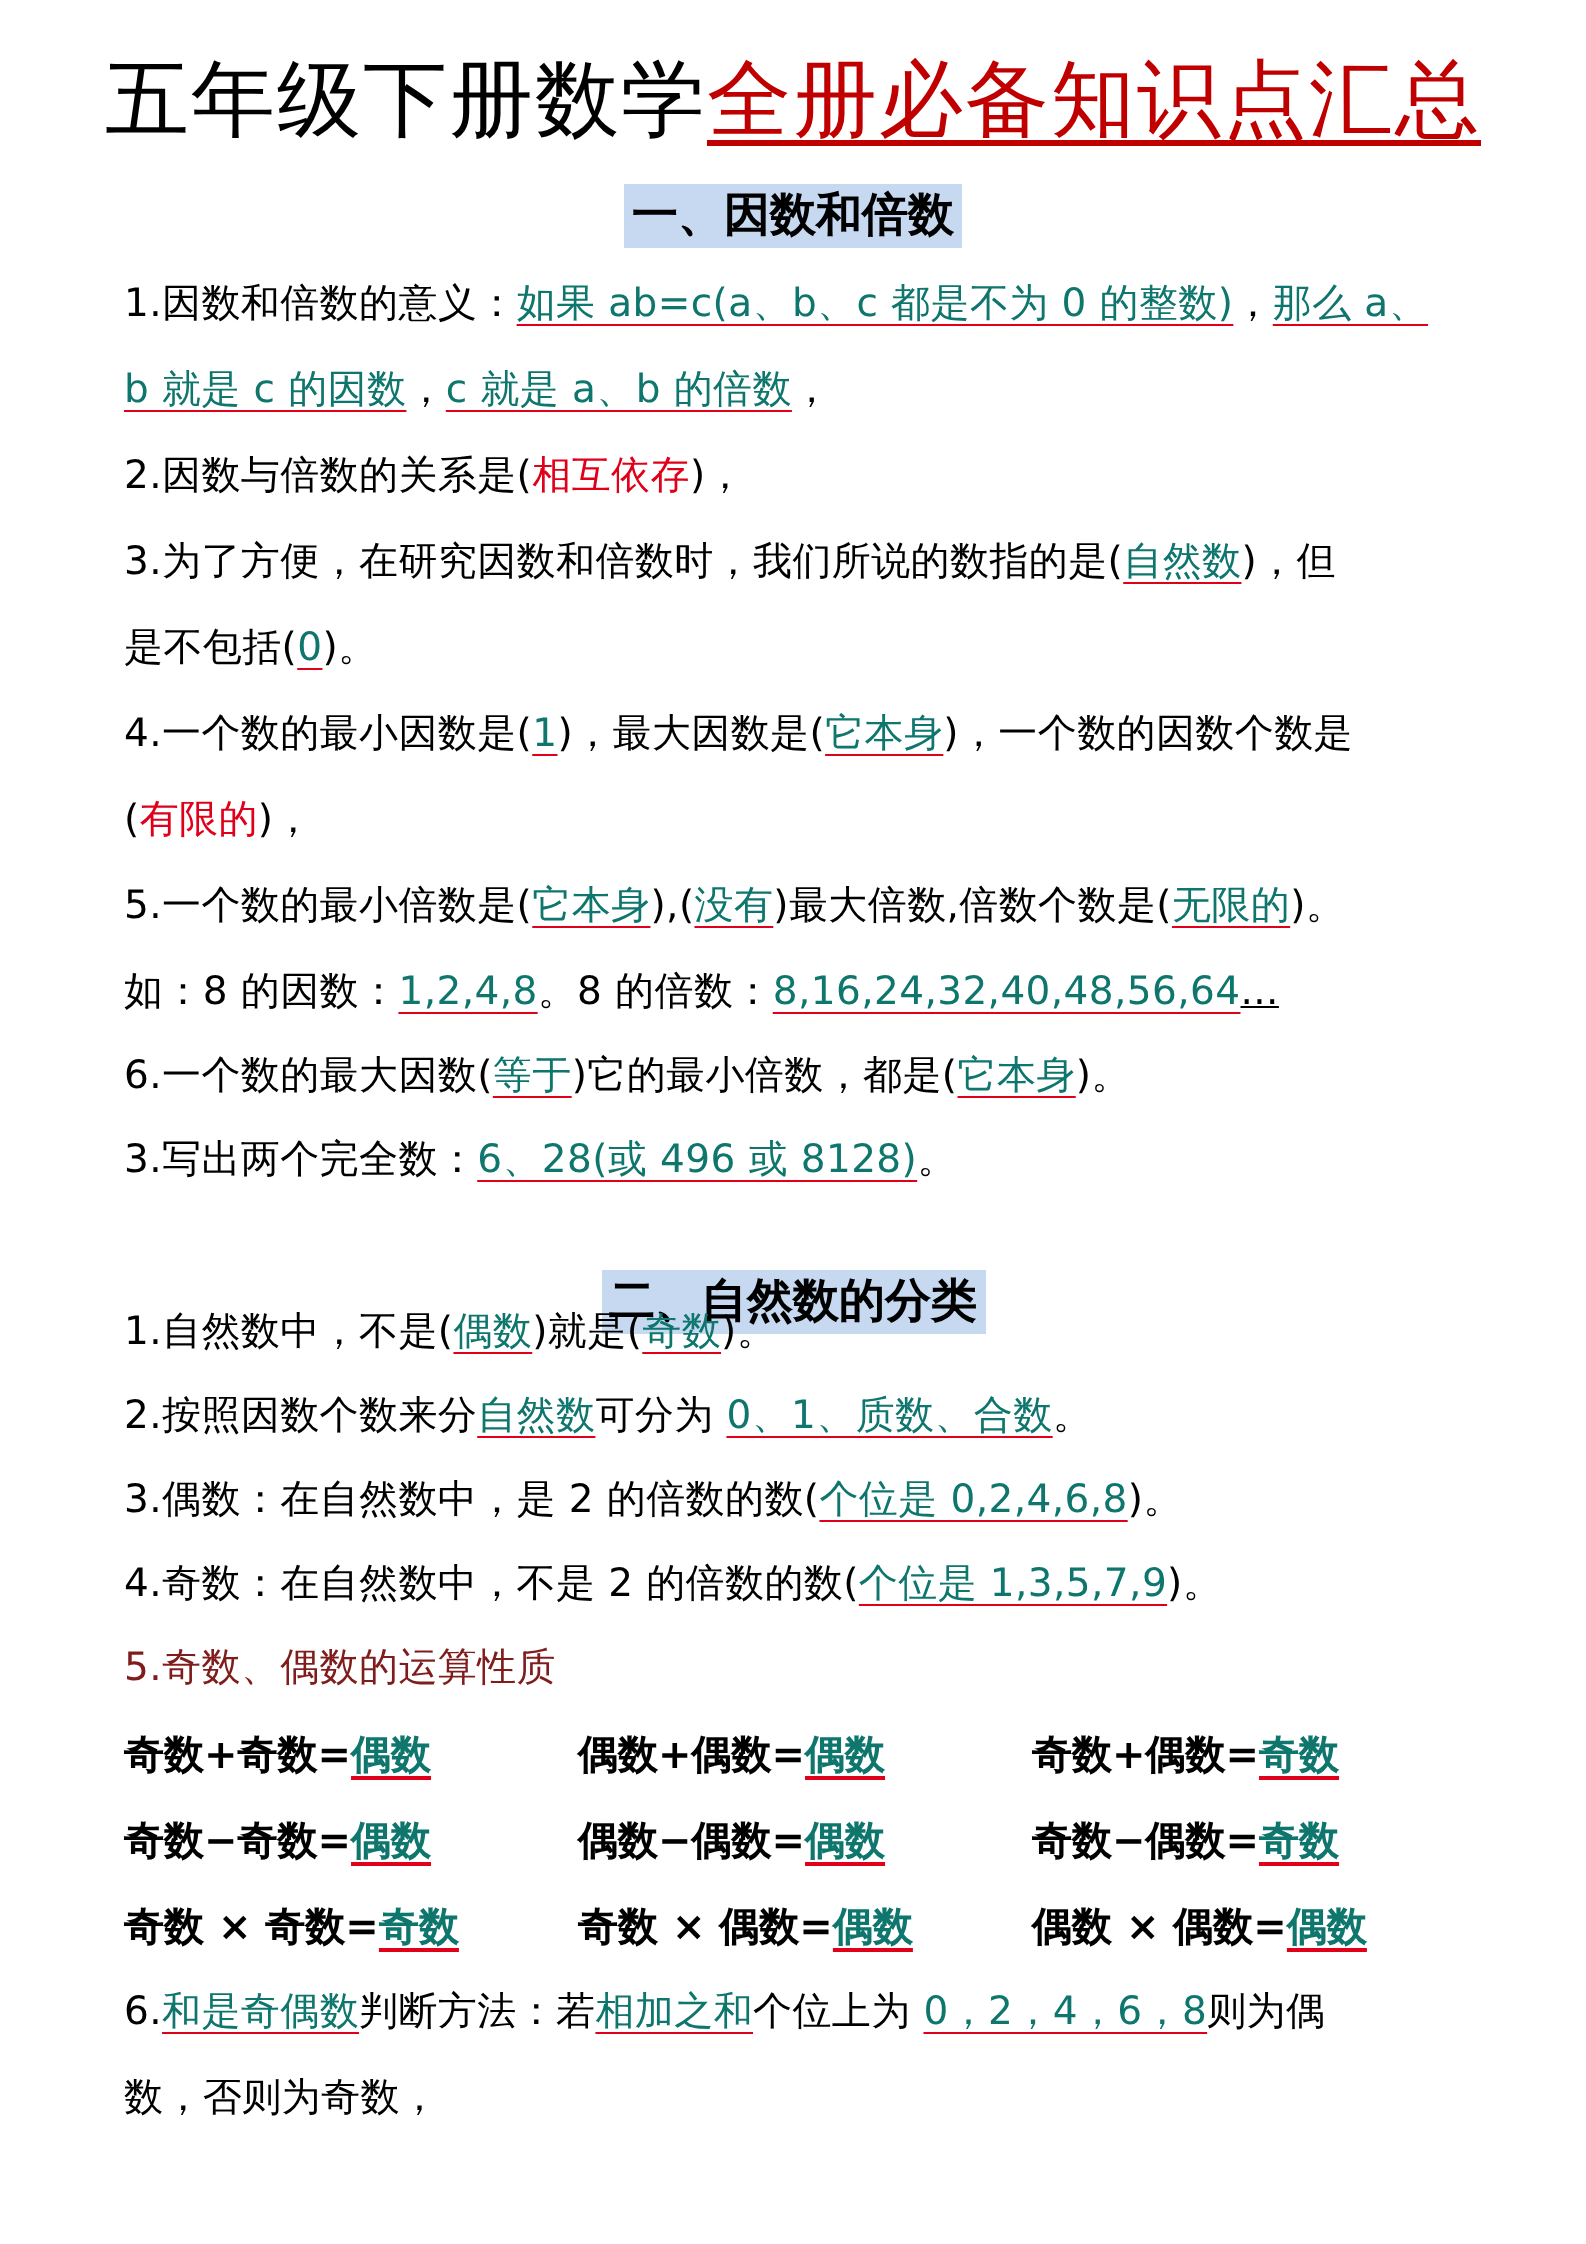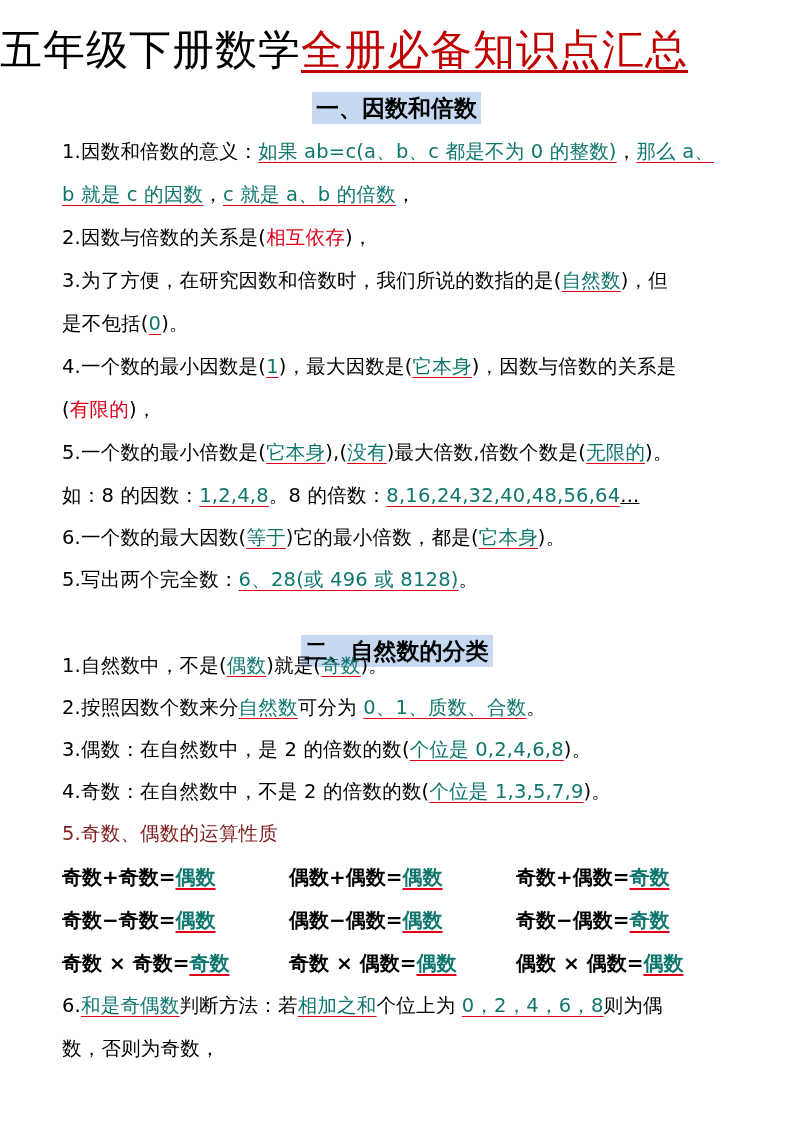--- a/index.html
+++ b/index.html
@@ -2,21 +2,21 @@
 <html><head>
 <meta charset="utf-8">
 <style>
   html, body { margin: 0; padding: 0; background: #ffffff; }
   body {
     width: 793px; height: 1122px; position: relative; overflow: hidden;
     font-family: "DejaVu Sans", "Liberation Sans", sans-serif;
     color: #000;
   }
   .title {
-    position: absolute; top: 22px; left: 0; width: 793px; 
+    position: absolute; top: 22px; left: 0; width: 793px; text-align: center;
     font-family: "DejaVu Serif", "Liberation Serif", serif;
     font-size: 42px; line-height: 56px; letter-spacing: 1px; white-space: nowrap;
   }
   .title .red { color: #c00000; text-decoration: underline; text-decoration-thickness: 3px; text-underline-offset: 6px; }
   .sec {
     position: absolute; left: 0; width: 793px; text-align: center;
   }
   .sec span {
     background: #c6d9f1; font-weight: bold; font-size: 23px; line-height: 32px;
     padding: 0 4px; display: inline-block;
@@ -39,30 +39,30 @@
 <div class="sec" style="top:92px;"><span>一、因数和倍数</span></div>
 
 <div class="line" style="top:138px;"><span>1.因数和倍数的意义：</span><span class="r">如果 ab=c(a、b、c 都是不为 0 的整数)</span><span>，</span><span class="r">那么 a、</span></div>
 <div class="line" style="top:181px;"><span class="r">b 就是 c 的因数</span><span>，</span><span class="r">c 就是 a、b 的倍数</span><span>，</span></div>
 
 <div class="line" style="top:224px;"><span>2.因数与倍数的关系是(</span><span class="rn">相互依存</span><span>)，</span></div>
 
 <div class="line" style="top:267px;"><span>3.为了方便，在研究因数和倍数时，我们所说的数指的是(</span><span class="r">自然数</span><span>)，但</span></div>
 <div class="line" style="top:310px;"><span>是不包括(</span><span class="r">0</span><span>)。</span></div>
 
-<div class="line" style="top:353px;"><span>4.一个数的最小因数是(</span><span class="r">1</span><span>)，最大因数是(</span><span class="r">它本身</span><span>)，因数与倍数的关系是</span></div>
+<div class="line" style="top:353px;"><span>4.一个数的最小因数是(</span><span class="r">1</span><span>)，最大因数是(</span><span class="r">它本身</span><span>)，一个数的因数个数是</span></div>
 <div class="line" style="top:396px;"><span>(</span><span class="rn">有限的</span><span>)，</span></div>
 
 <div class="line" style="top:439px;"><span>5.一个数的最小倍数是(</span><span class="r">它本身</span><span>),(</span><span class="r">没有</span><span>)最大倍数,倍数个数是(</span><span class="r">无限的</span><span>)。</span></div>
 
 <div class="line" style="top:482px;"><span>如：8 的因数：</span><span class="r">1,2,4,8</span><span>。8 的倍数：</span><span class="r">8,16,24,32,40,48,56,64</span><span style="text-decoration:underline;">...</span></div>
 
 <div class="line" style="top:524px;"><span>6.一个数的最大因数(</span><span class="r">等于</span><span>)它的最小倍数，都是(</span><span class="r">它本身</span><span>)。</span></div>
 
-<div class="line" style="top:566px;"><span>5.写出两个完全数：</span><span class="r">6、28(或 496 或 8128)</span><span>。</span></div>
+<div class="line" style="top:566px;"><span>3.写出两个完全数：</span><span class="r">6、28(或 496 或 8128)</span><span>。</span></div>
 
 <div class="sec" style="top:605px;margin-top:30px;"><span>二、自然数的分类</span></div>
 
 <div class="line" style="top:652px;"><span>1.自然数中，不是(</span><span class="r">偶数</span><span>)就是(</span><span class="r">奇数</span><span>)。</span></div>
 
 <div class="line" style="top:694px;"><span>2.按照因数个数来分</span><span class="r">自然数</span><span>可分为 </span><span class="r">0、1、质数、合数</span><span>。</span></div>
 
 <div class="line" style="top:736px;"><span>3.偶数：在自然数中，是 2 的倍数的数(</span><span class="r">个位是 0,2,4,6,8</span><span>)。</span></div>
 
 <div class="line" style="top:778px;"><span>4.奇数：在自然数中，不是 2 的倍数的数(</span><span class="r">个位是 1,3,5,7,9</span><span>)。</span></div>

